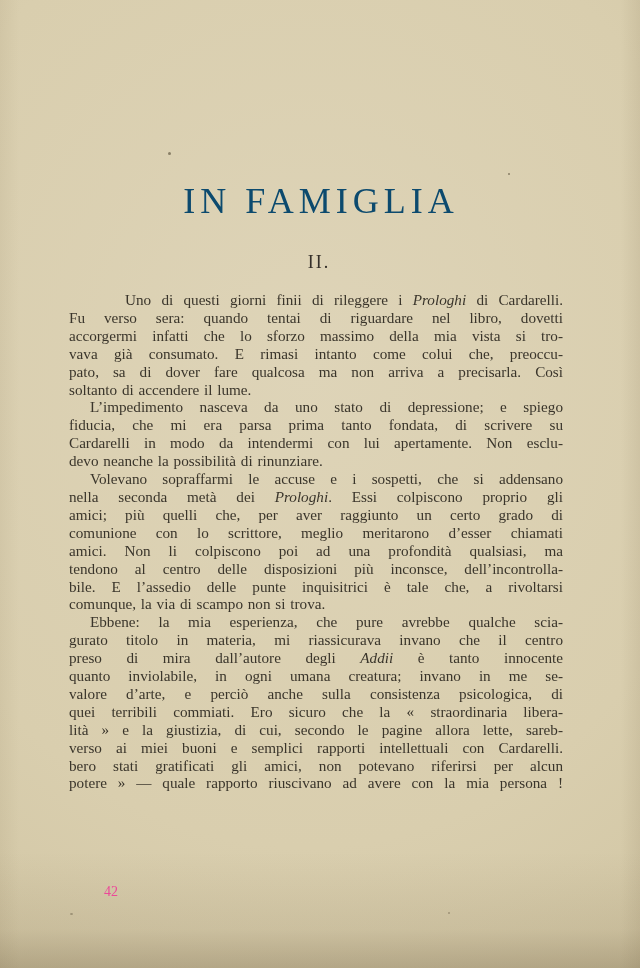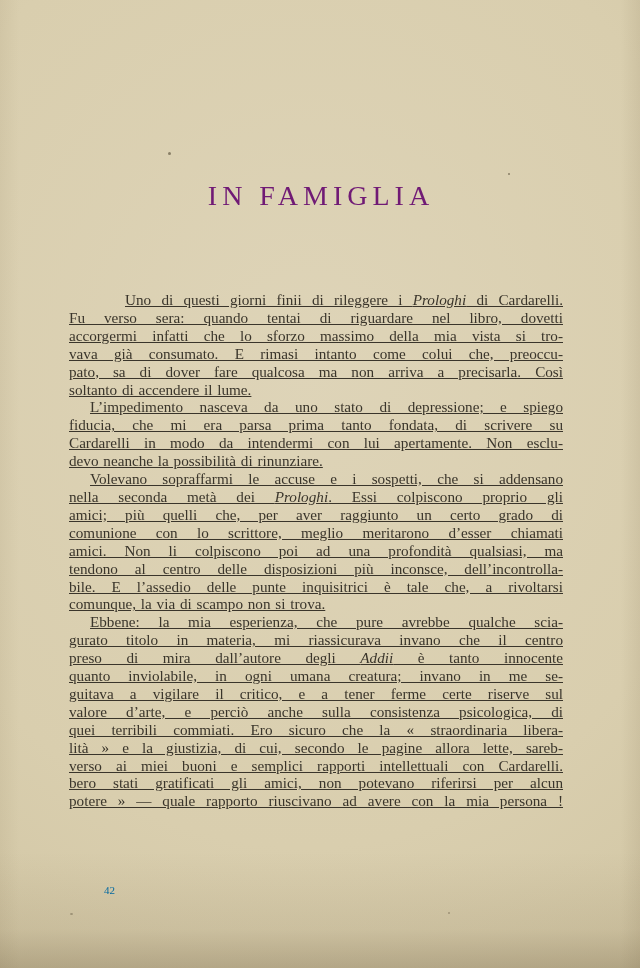--- a/index.html
+++ b/index.html
@@ -17,23 +17,23 @@
     background:
       linear-gradient(to bottom, rgba(0,0,0,0) 88%, rgba(104,86,55,0.10) 96%, rgba(92,75,46,0.28) 100%),
       linear-gradient(to right, rgba(104,86,55,0.07) 0%, rgba(0,0,0,0) 3%, rgba(0,0,0,0) 97%, rgba(104,86,55,0.10) 100%),
       radial-gradient(ellipse 120% 90% at 48% 38%, var(--paper-light) 0%, var(--paper) 55%, var(--paper-dark) 100%);
   }
   .scan-page{position:absolute;inset:0;}
   .title{
     position:absolute;
     top:180px;left:68px;width:494px;
     text-align:center;
-    font-size:28px;
+    font-size:36px;
     letter-spacing:5px;
-    color:#701a75;
+    color:#0c4a6e;
     padding-left:12px;
   }
   .chapter{
     position:absolute;
     top:252px;left:68px;width:494px;
     text-align:center;
     font-size:18px;
     letter-spacing:2px;
     color:#35302a;
     padding-left:8px;
@@ -42,48 +42,48 @@
     position:absolute;
     top:291px;left:69px;width:494px;
     font-size:15.2px;
     line-height:17.9px;
     word-spacing:1px;
   }
   .line{
     text-align:justify;
     text-align-last:justify;
     white-space:nowrap;
-    text-decoration:underline;
   }
   .line.last{text-align-last:left;}
   .line.ind1{text-indent:21px;}
   .line.ind2{text-indent:56px;}
   .line i{font-style:italic;}
   .page-number{
     position:absolute;
     top:884px;left:104px;
-    font-size:11px;
-    color:#0369a1;
+    font-size:14px;
+    color:#ec4899;
   }
   .speck{position:absolute;border-radius:50%;background:rgba(70,60,40,0.55);}
   .speck.s1{width:3px;height:3px;left:168px;top:152px;}
   .speck.s2{width:2px;height:2px;left:508px;top:173px;}
   .speck.s3{width:3px;height:2px;left:70px;top:913px;background:rgba(70,60,40,0.35);}
   .speck.s4{width:2px;height:2px;left:448px;top:912px;background:rgba(70,60,40,0.35);}
 </style>
 </head>
 <body>
 
 <div class="scan-page">
   <div class="speck s1"></div>
   <div class="speck s2"></div>
   <div class="speck s3"></div>
   <div class="speck s4"></div>
 
   <div class="title">IN FAMIGLIA</div>
+  <div class="chapter">II.</div>
 
   <div class="body-text">
       <div class="paragraph">
         <div class="line ind2"><span>Uno di questi giorni finii di rileggere i </span><i>Prologhi</i><span> di Cardarelli.</span></div>
         <div class="line"><span>Fu verso sera: quando tentai di riguardare nel libro, dovetti</span></div>
         <div class="line"><span>accorgermi infatti che lo sforzo massimo della mia vista si tro-</span></div>
         <div class="line"><span>vava già consumato. E rimasi intanto come colui che, preoccu-</span></div>
         <div class="line"><span>pato, sa di dover fare qualcosa ma non arriva a precisarla. Così</span></div>
         <div class="line last"><span>soltanto di accendere il lume.</span></div>
       </div>
@@ -101,21 +101,20 @@
         <div class="line"><span>amici. Non li colpiscono poi ad una profondità qualsiasi, ma</span></div>
         <div class="line"><span>tendono al centro delle disposizioni più inconsce, dell’incontrolla-</span></div>
         <div class="line"><span>bile. E l’assedio delle punte inquisitrici è tale che, a rivoltarsi</span></div>
         <div class="line last"><span>comunque, la via di scampo non si trova.</span></div>
       </div>
       <div class="paragraph">
         <div class="line ind1"><span>Ebbene: la mia esperienza, che pure avrebbe qualche scia-</span></div>
         <div class="line"><span>gurato titolo in materia, mi riassicurava invano che il centro</span></div>
         <div class="line"><span>preso di mira dall’autore degli </span><i>Addii</i><span> è tanto innocente</span></div>
         <div class="line"><span>quanto inviolabile, in ogni umana creatura; invano in me se-</span></div>
-        <div class="line"><span>guitava a vigilare il critico, e a tener ferme certe riserve sul</span></div>
         <div class="line"><span>valore d’arte, e perciò anche sulla consistenza psicologica, di</span></div>
         <div class="line"><span>quei terribili commiati. Ero sicuro che la « straordinaria libera-</span></div>
         <div class="line"><span>lità » e la giustizia, di cui, secondo le pagine allora lette, sareb-</span></div>
         <div class="line"><span>verso ai miei buoni e semplici rapporti intellettuali con Cardarelli.</span></div>
         <div class="line"><span>bero stati gratificati gli amici, non potevano riferirsi per alcun</span></div>
         <div class="line"><span>potere » — quale rapporto riuscivano ad avere con la mia persona !</span></div>
       </div>
     </div>
 
   <div class="page-number">42</div>

